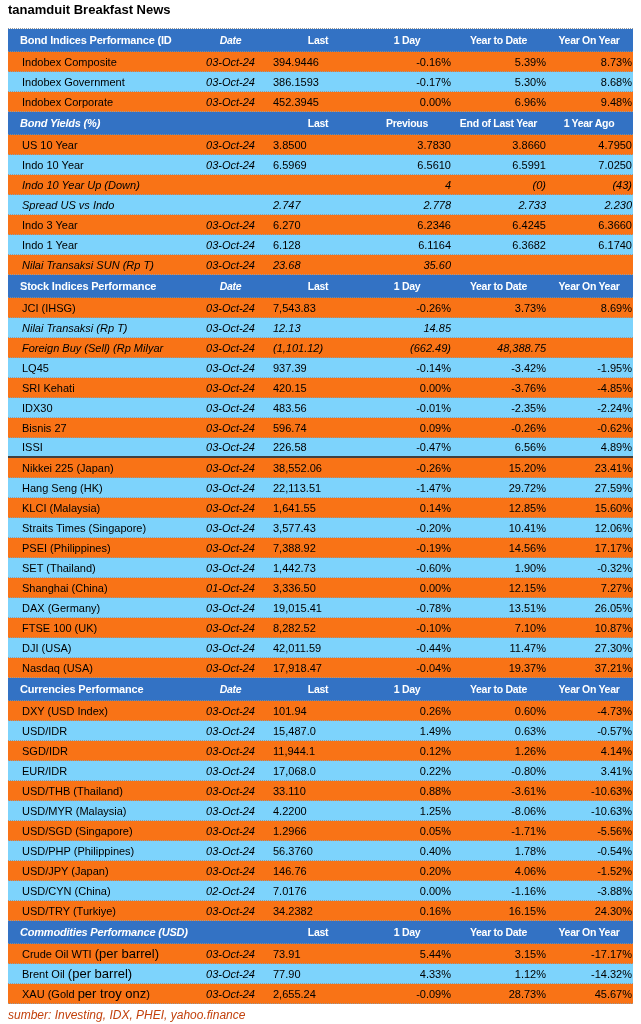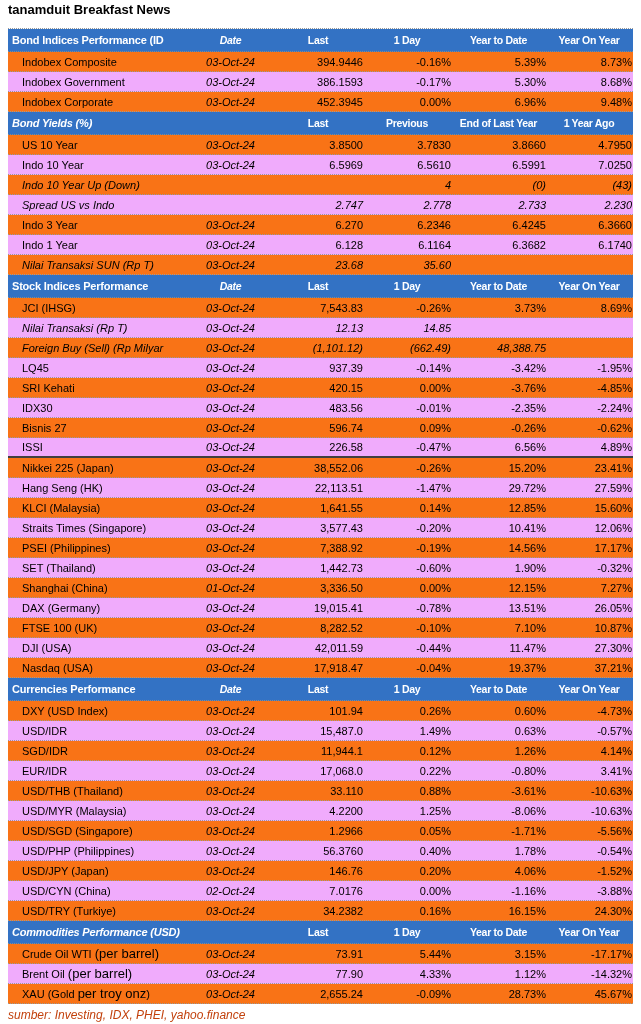--- a/index.html
+++ b/index.html
@@ -22,45 +22,45 @@
 
   .bar {
     display: flex; align-items: center;
     height: 23px;
     background: #3372C4;
     color: #fff; font-weight: bold;
     border-bottom: 1px dotted #8a8a8a;
   }
   .bar-title {
     flex: 0 0 180px; width: 180px;
-    padding-left: 4px;
+    padding-left: 12px;
     white-space: nowrap; overflow: hidden;
     font-size: 11px; letter-spacing: -0.2px;
   }
   .bar-title.wide { flex: 0 0 265px; width: 265px; font-style: italic; }
   .bh { font-size: 10.5px; white-space: nowrap; letter-spacing: -0.3px; }
   .bar .bh { text-align: center !important; }
 
   .row {
     display: flex; align-items: center;
     height: 20px;
     border-bottom: 1px dotted #9a9a9a;
     background: #f97316;
   }
-  .row.stripe { background: #f0abfc; }
+  .row.stripe { background: #7dd3fc; }
   .row.thick  { border-bottom: 2px solid #404040; }
   .row.italic { font-style: italic; }
 
   .c-label {
     flex: 0 0 180px;
     padding-left: 14px;
     white-space: nowrap; overflow: hidden;
   }
   .c-date { flex: 0 0 85px; text-align: center; font-style: italic; }
-  .c-n1   { flex: 0 0 90px; text-align: right; }
+  .c-n1   { flex: 0 0 90px; }
   .c-n2   { flex: 0 0 88px; text-align: right; }
   .c-n3   { flex: 0 0 95px; text-align: right; }
   .c-n4   { flex: 0 0 87px; text-align: right; padding-right: 1px; }
   .small  { font-size: 13px; }
 
   .footer {
     margin: 4px 8px 0 8px;
     font-style: italic;
     font-size: 12px;
     color: #c2410c;

